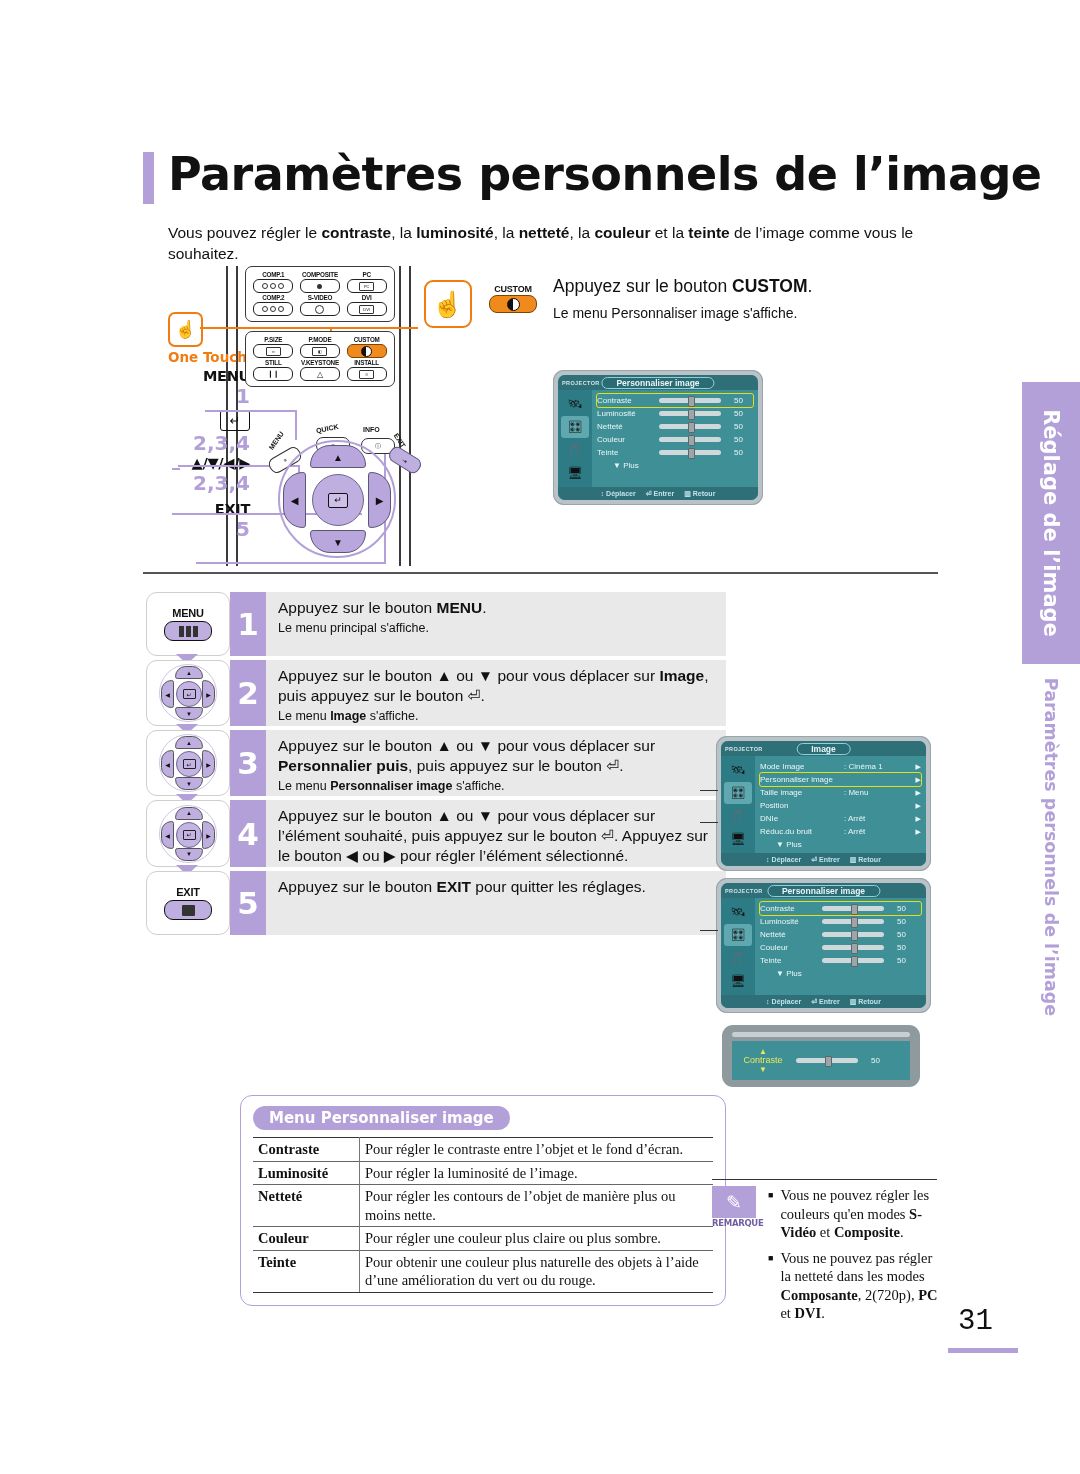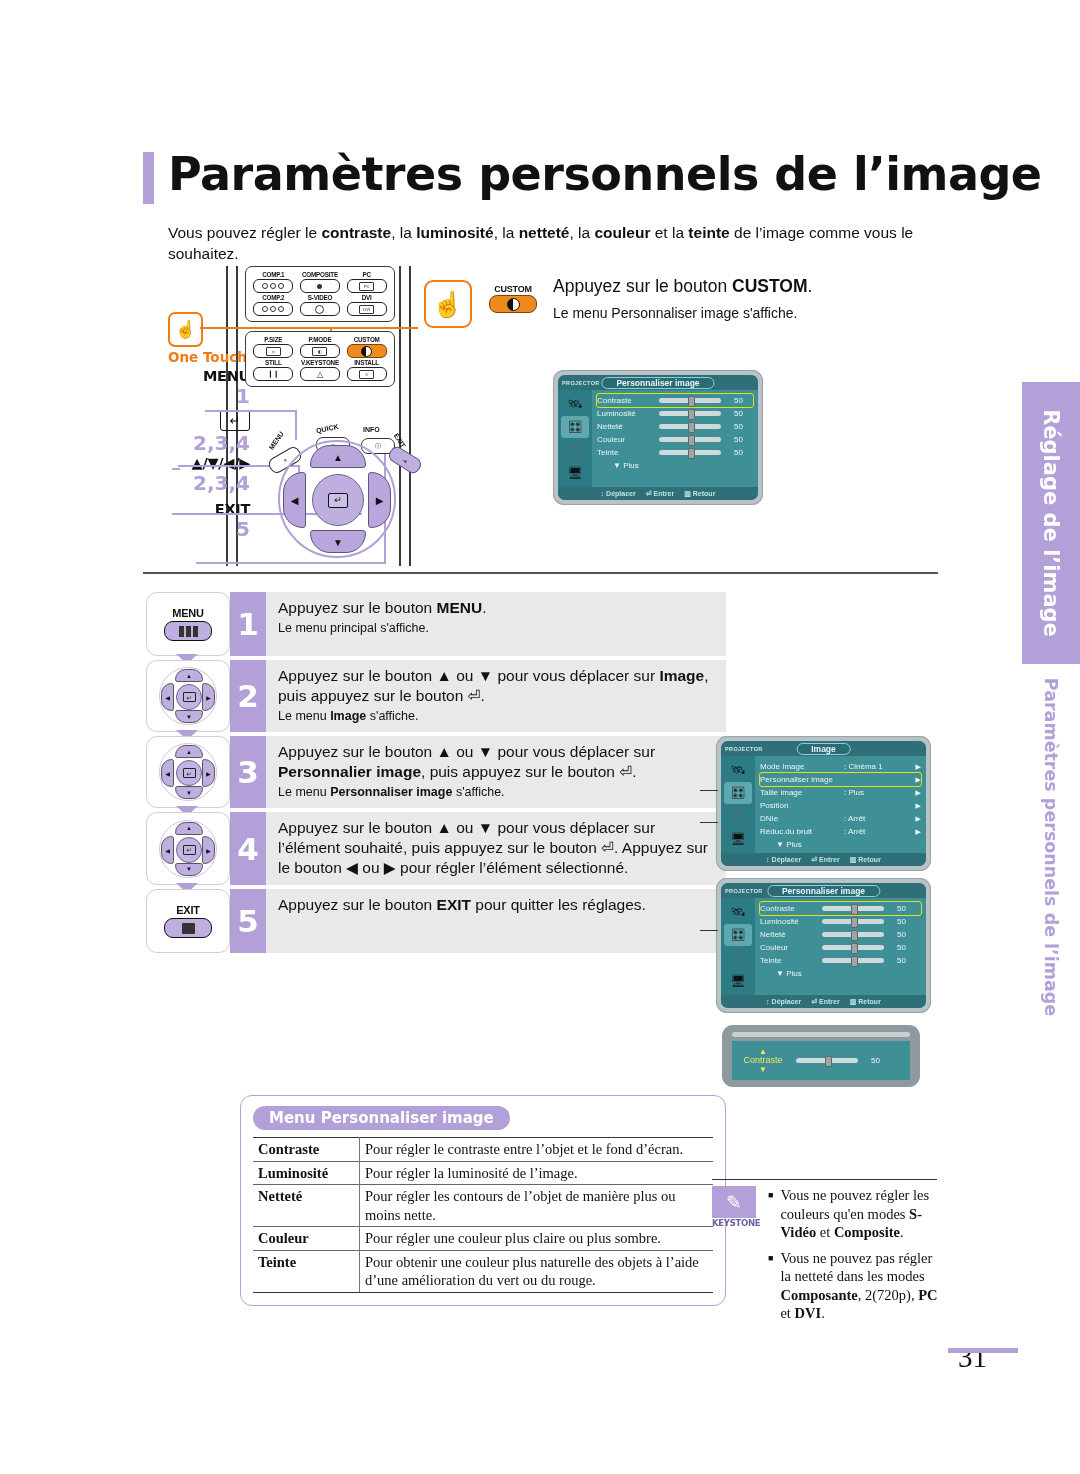--- a/index.html
+++ b/index.html
@@ -100,21 +100,21 @@
   .adjtop{height:5px;background:#c6cfd2;border-radius:3px;margin-bottom:4px;}
   .adjbox{background:#3f8f96;display:flex;align-items:center;padding:6px 8px;}
   .adjbox .ar{color:#e8e85a;font-size:8px;line-height:9px;text-align:center;width:46px;}
   .adjbox .osd-num{color:#eaf6f7;}
 
   
   .steps{position:absolute;left:146px;top:592px;width:580px;}
   .step{display:flex;align-items:stretch;margin-bottom:4px;position:relative;}
   .stepicon{width:82px;min-height:62px;border:1.6px solid #cfcfcf;border-radius:11px;display:flex;align-items:center;justify-content:center;background:#fff;flex:none;}
   .num{width:36px;background:#b3a0d9;color:#fff;font-size:31px;font-weight:bold;display:flex;align-items:center;justify-content:center;flex:none;font-family:"DejaVu Sans",sans-serif;}
-  .stext{background:#e9e9ea;flex:1;padding:6px 10px 7px 12px;}
+  .stext{background:#e9e9ea;flex:1;padding:6px 10px 1px 12px;}
   .stext .main{font-size:15.5px;line-height:20px;}
   .stext .main b{font-weight:bold;}
   .stext .sub{font-size:12.5px;line-height:17px;margin-top:2px;}
   .stext .sub b{font-weight:bold;}
   .downarrow{position:absolute;left:30px;width:0;height:0;border-left:11px solid transparent;border-right:11px solid transparent;border-top:10px solid #b3a0d9;}
 
   .minipad{position:relative;width:58px;height:58px;}
   .minipad .ring{position:absolute;inset:0;border:1.5px solid #cfc6e6;border-radius:50%;}
   .mp{position:absolute;background:#bfafe0;border:1.2px solid #555;}
   .mp-up{left:16px;top:2px;width:26px;height:11px;border-radius:13px 13px 3px 3px;}
@@ -151,21 +151,21 @@
   .rm-item b{font-weight:bold;}
   .rm-topline{position:absolute;left:712px;top:1179px;width:225px;height:1.4px;background:#333;}
 
   
   .tab1{position:absolute;right:0;top:382px;width:58px;height:282px;background:#b3a0d9;}
   .tab1 .tx{position:absolute;left:50%;top:50%;transform:translate(-50%,-50%) rotate(90deg);white-space:nowrap;color:#fff;font-size:21px;font-weight:bold;font-family:"DejaVu Sans",sans-serif;}
   .tab2{position:absolute;right:0;top:664px;width:58px;height:366px;}
   .tab2 .tx{position:absolute;left:50%;top:50%;transform:translate(-50%,-50%) rotate(90deg);white-space:nowrap;color:#b3a0d9;font-size:17.5px;font-weight:bold;font-family:"DejaVu Sans",sans-serif;}
 
   
-  .pageno{position:absolute;left:958px;top:1305px;font-size:29px;font-family:Liberation Serif, serif;margin-top:36px;}
+  .pageno{position:absolute;left:958px;top:1305px;font-size:29px;font-family:Liberation Mono, monospace;}
   .pageline{position:absolute;left:948px;top:1348px;width:70px;height:5px;background:#b3a0d9;}
 
   .connector{position:absolute;background:#333;height:1.4px;}
 </style>
 </head>
 <body>
 
 <div class="page">
 
   <div class="title-wrap">
@@ -473,21 +473,21 @@
             <div class="mp mp-rt">
               <span>▶</span>
             </div>
             <div class="mp-c">
               <i>↵</i>
             </div>
           </div>
         </div>
         <div class="num">3</div>
         <div class="stext">
-          <div class="main">Appuyez sur le bouton ▲ ou ▼ pour vous déplacer sur <b>Personnalier image</b>, puis appuyez sur le bouton ⏎.</div>
+          <div class="main">Appuyez sur le bouton ▲ ou ▼ pour vous déplacer sur <b>Personnalier puis</b>, puis appuyez sur le bouton ⏎.</div>
           <div class="sub">Le menu <b>Personnaliser image</b> s'affiche.</div>
         </div>
         <div class="downarrow" style="top:calc(100% - 2px)"></div>
       </div>
       <div class="step">
         <div class="stepicon">
           <div class="minipad">
             <div class="ring"></div>
             <div class="mp mp-up">
               <span>▲</span>
@@ -547,21 +547,21 @@
               <span class="val">: Cinéma 1</span>
               <span class="arw">▶</span>
             </div>
             <div class="osd-row hl">
               <span class="nm" style="width:84px">Personnaliser image</span>
               <span class="val"></span>
               <span class="arw">▶</span>
             </div>
             <div class="osd-row">
               <span class="nm" style="width:84px">Taille image</span>
-              <span class="val">: Plus</span>
+              <span class="val">: Menu</span>
               <span class="arw">▶</span>
             </div>
             <div class="osd-row">
               <span class="nm" style="width:84px">Position</span>
               <span class="val"></span>
               <span class="arw">▶</span>
             </div>
             <div class="osd-row">
               <span class="nm" style="width:84px">DNIe</span>
               <span class="val">: Arrêt</span>
@@ -687,21 +687,21 @@
             <td>Pour obtenir une couleur plus naturelle des objets à l’aide d’une amélioration du vert ou du rouge.</td>
           </tr>
         </tbody>
       </table>
   </div>
 
   <div class="rm-topline"></div>
   <div class="remark">
     <div class="hdr">
       <div class="rm-ico">✎</div>
-      <div class="rm-lbl">KEYSTONE</div>
+      <div class="rm-lbl">REMARQUE</div>
     </div>
     <div class="rm-list" id="remarks">
         <div class="rm-item">
           <span class="bu">■</span>
           <span>Vous ne pouvez régler les couleurs qu'en modes <b>S-Vidéo</b> et <b>Composite</b>.</span>
         </div>
         <div class="rm-item">
           <span class="bu">■</span>
           <span>Vous ne pouvez pas régler la netteté dans les modes <b>Composante</b>, 2(720p), <b>PC</b> et <b>DVI</b>.</span>
         </div>

